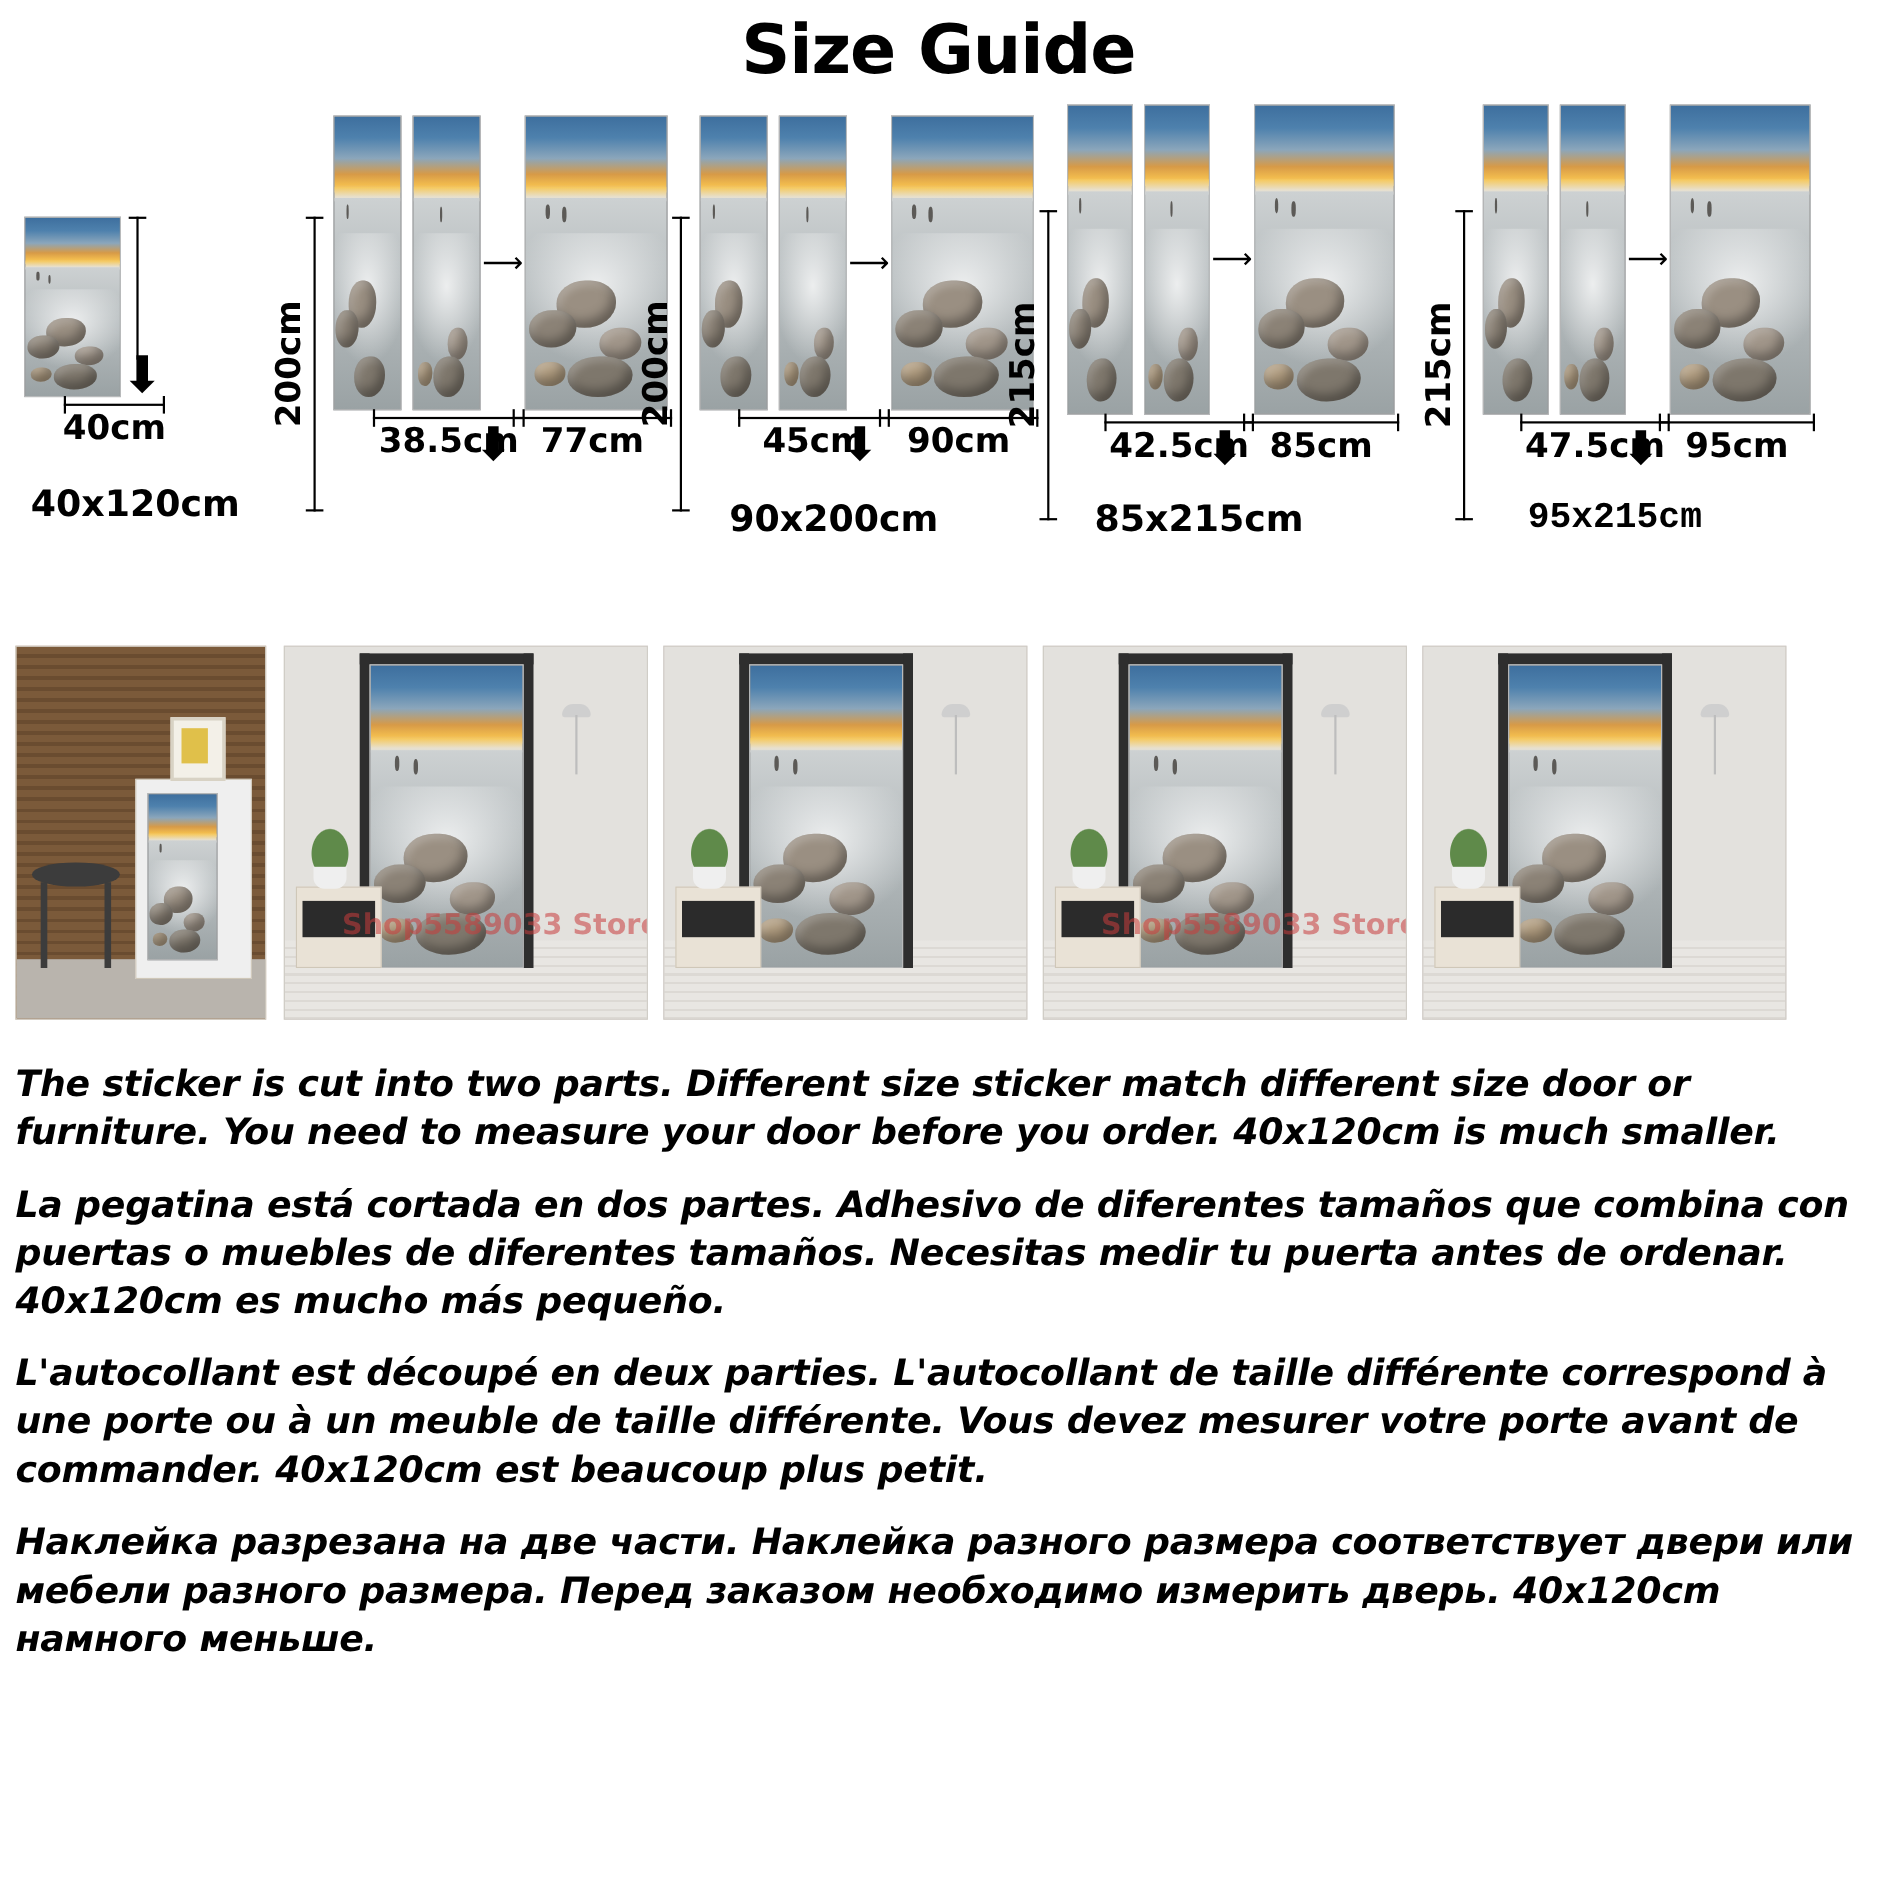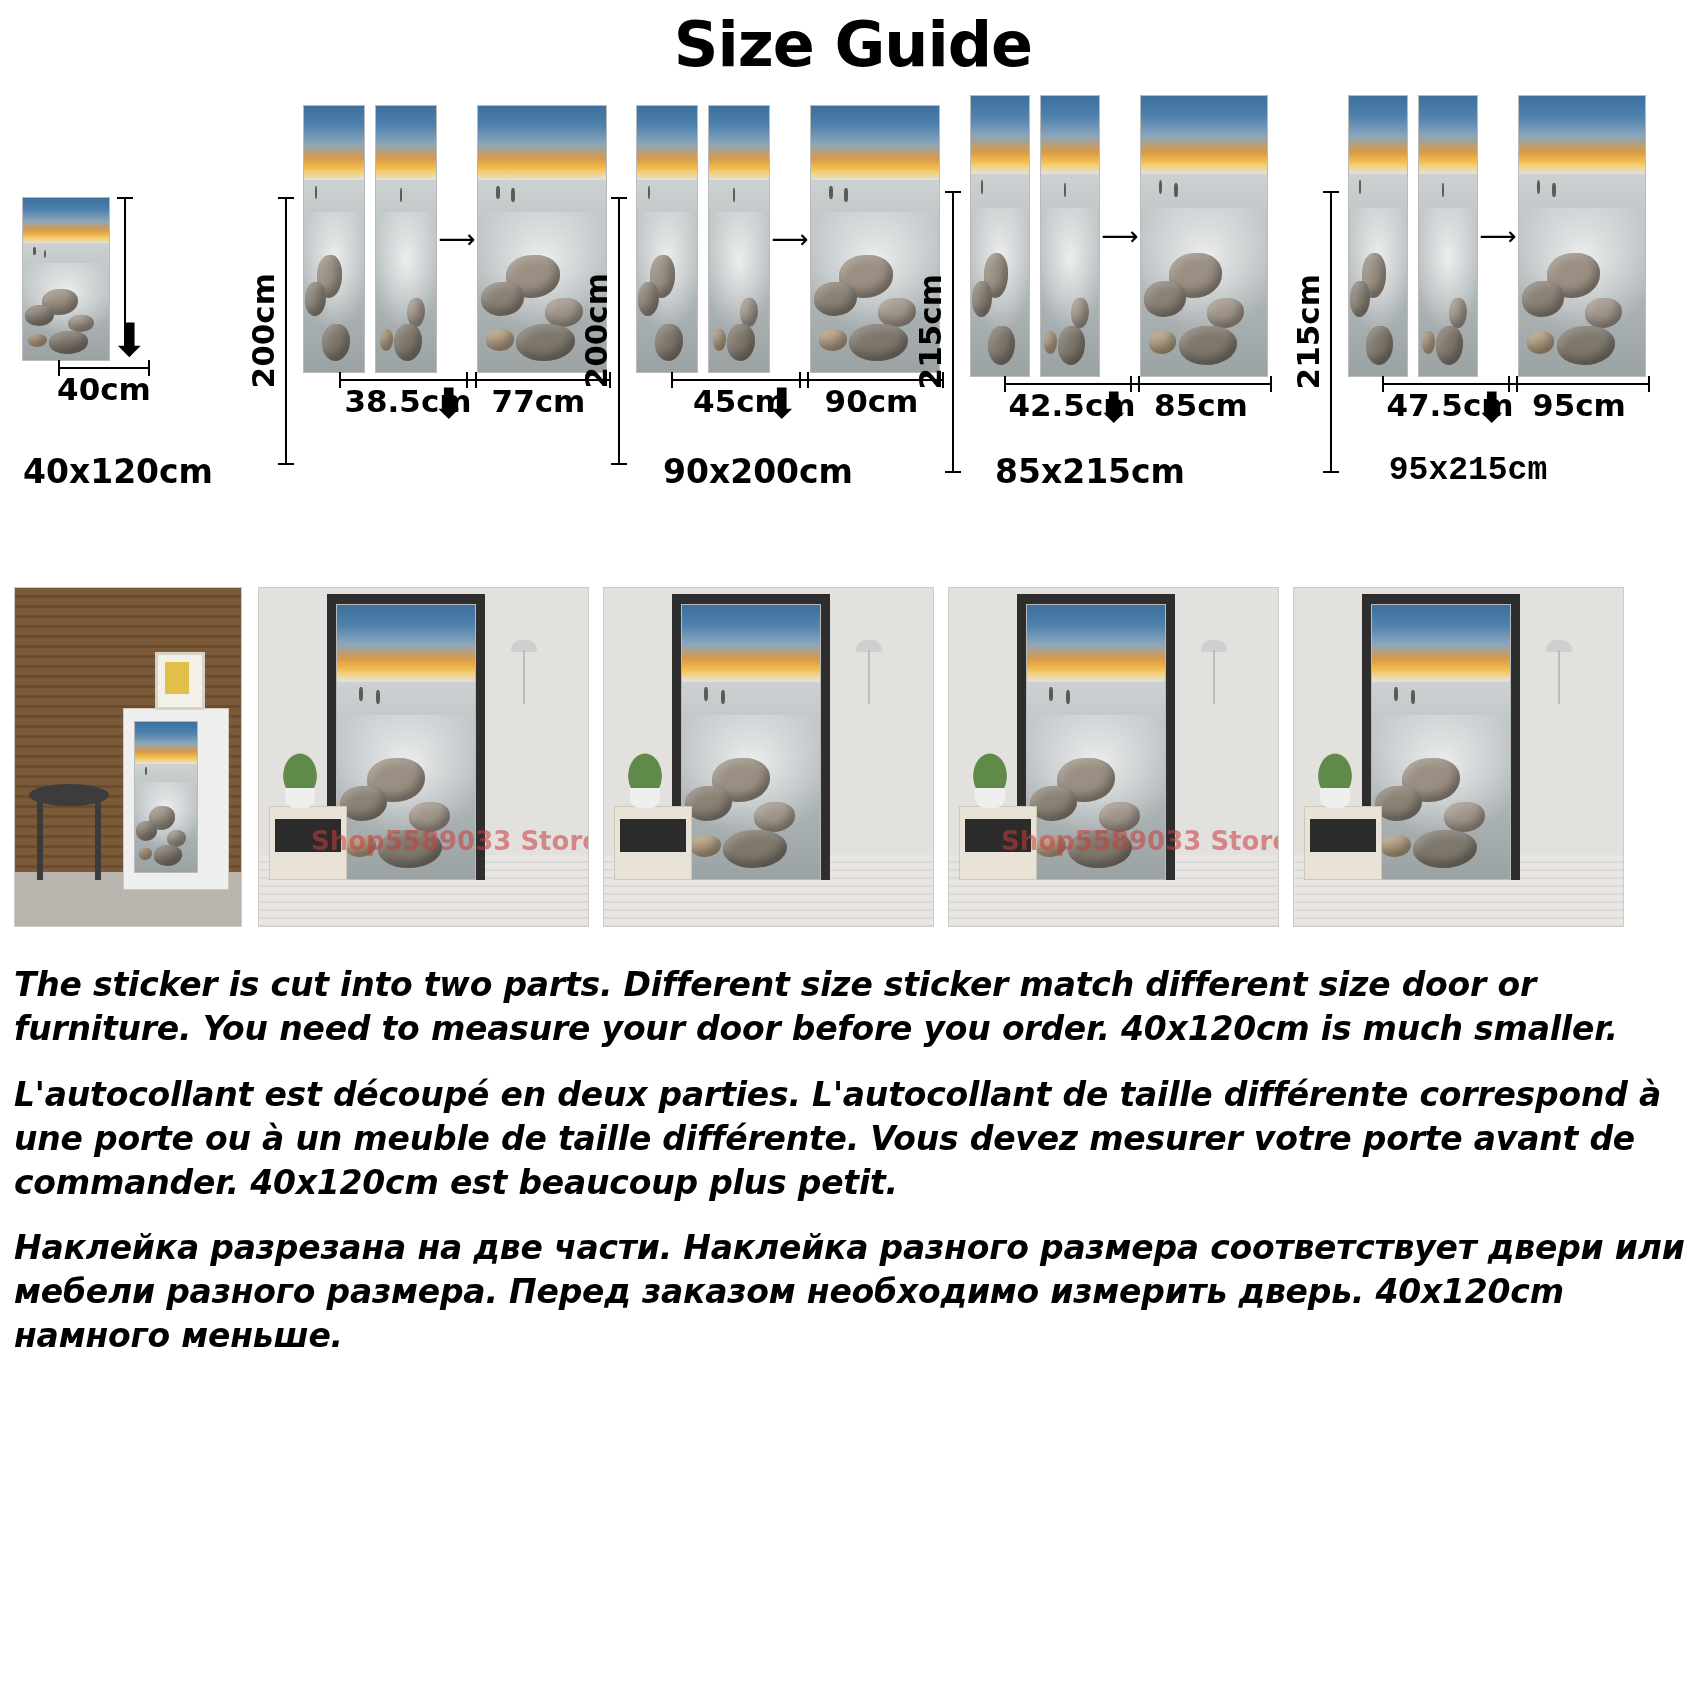--- a/index.html
+++ b/index.html
@@ -318,21 +318,21 @@
           <div style="position:absolute;left:7px;top:0;width:16px;height:2px;background:#000;"></div>
           <div class="down-arrow" style="left:0px; top:120px; font-size:46px; color:#000;">⬇</div>
         </div>
       </div>
       <div class="hrow" style="width:150px;">
         <div class="hmeasure" style="left:0px; width:92px;">
           <div class="hbar"></div>
           <div class="hlabel">40cm</div>
         </div>
       </div>
-      <div class="size-caption" style="left:-4px; top:255px; width:200px;">40x120cm</div>
+      <div class="size-caption" style="left:-4px; top:241px; width:200px;text-align:right;">40x120cm</div>
     </div>
 
     <div class="group" style="left:245px; top:18px;">
       <div class="vmeasure" style="left:0px; top:92px; height:268px;">
         <div class="vlabel">200cm</div>
         <div class="vbar"></div>
       </div>
       <div class="arts" style="margin-left:58px;">
         <div class="art" style="width:62px;height:268px;">
           <div class="sky"></div>
@@ -694,17 +694,18 @@
         <div class="drawer"></div>
       </div>
       <div class="plantpot" style="left:26px; top:196px; width:30px; height:24px;"></div>
       <div class="plant" style="left:20px; top:160px; width:42px; height:40px;"></div>
     </div>
 
   </div>
 
   <div class="text-block" style="margin-top:18px;">
     <p class="para">The sticker is cut into two parts. Different size sticker match different size door or furniture. You need to measure  your door before you order. 40x120cm is much smaller.</p>
+    <p class="para">La pegatina está cortada en dos partes. Adhesivo de diferentes tamaños que combina con puertas o muebles de diferentes tamaños. Necesitas medir tu puerta antes de ordenar. 40x120cm es mucho más pequeño.</p>
     <p class="para">L'autocollant est découpé en deux parties. L'autocollant de taille différente correspond à une porte ou à un meuble de taille différente. Vous devez mesurer votre porte avant de commander. 40x120cm est beaucoup plus petit.</p>
     <p class="para">Наклейка разрезана на две части. Наклейка разного размера соответствует двери или мебели разного размера. Перед заказом необходимо измерить дверь. 40x120cm намного меньше.</p>
   </div>
 
 </div>
 
 </body></html>

